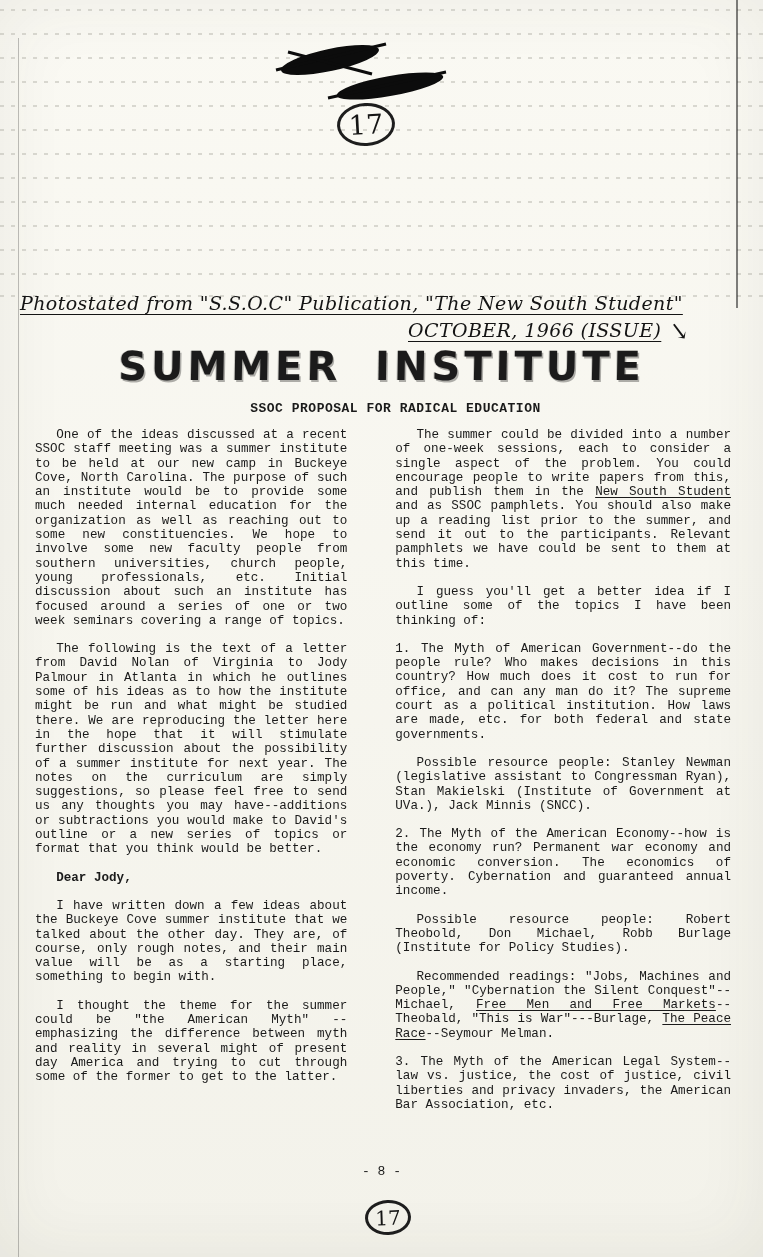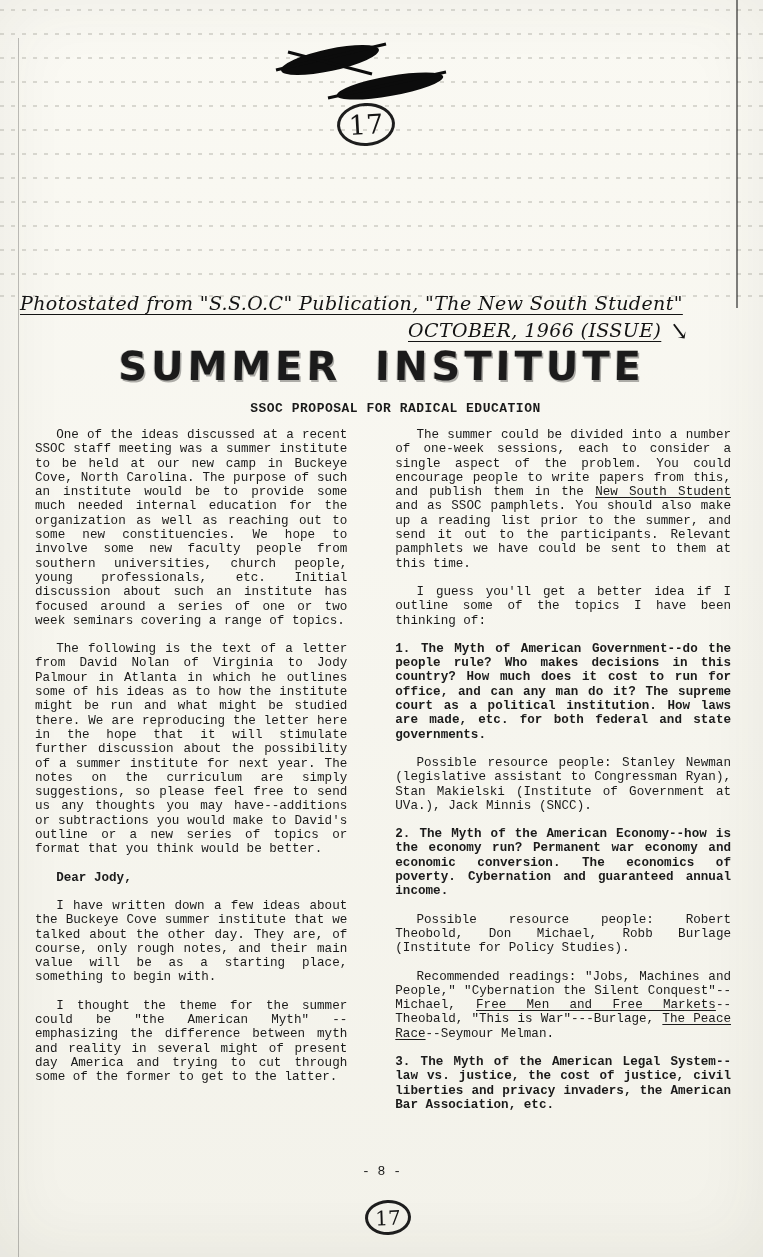--- a/index.html
+++ b/index.html
@@ -73,21 +73,21 @@
   .columns {
     position:absolute; left:35px; top:428px; width:696px;
     display:flex; gap:48px;
     font-size:12.6px; line-height:14.3px;
     text-align:justify;
     color:#1a1a1a;
   }
   .col-left  { width:320px; }
   .col-right { width:344px; }
   .columns p { margin:0 0 14px; text-indent:2.8ch; }
-  .columns p.no-indent { text-indent:0;font-weight:bold; }
+  .columns p.no-indent { text-indent:0; }
   .date-line { text-align:right; margin:0 8px 14px 0; }
   .salutation { margin:0; text-indent:0;font-weight:bold; }
   .u { text-decoration:underline; text-underline-offset:2px; }
   .page-number {
     position:absolute; top:1164px; left:0; width:100%;
     text-align:center; font-size:13px; color:#1a1a1a;
   }
 </style>
 </head>
 <body>

